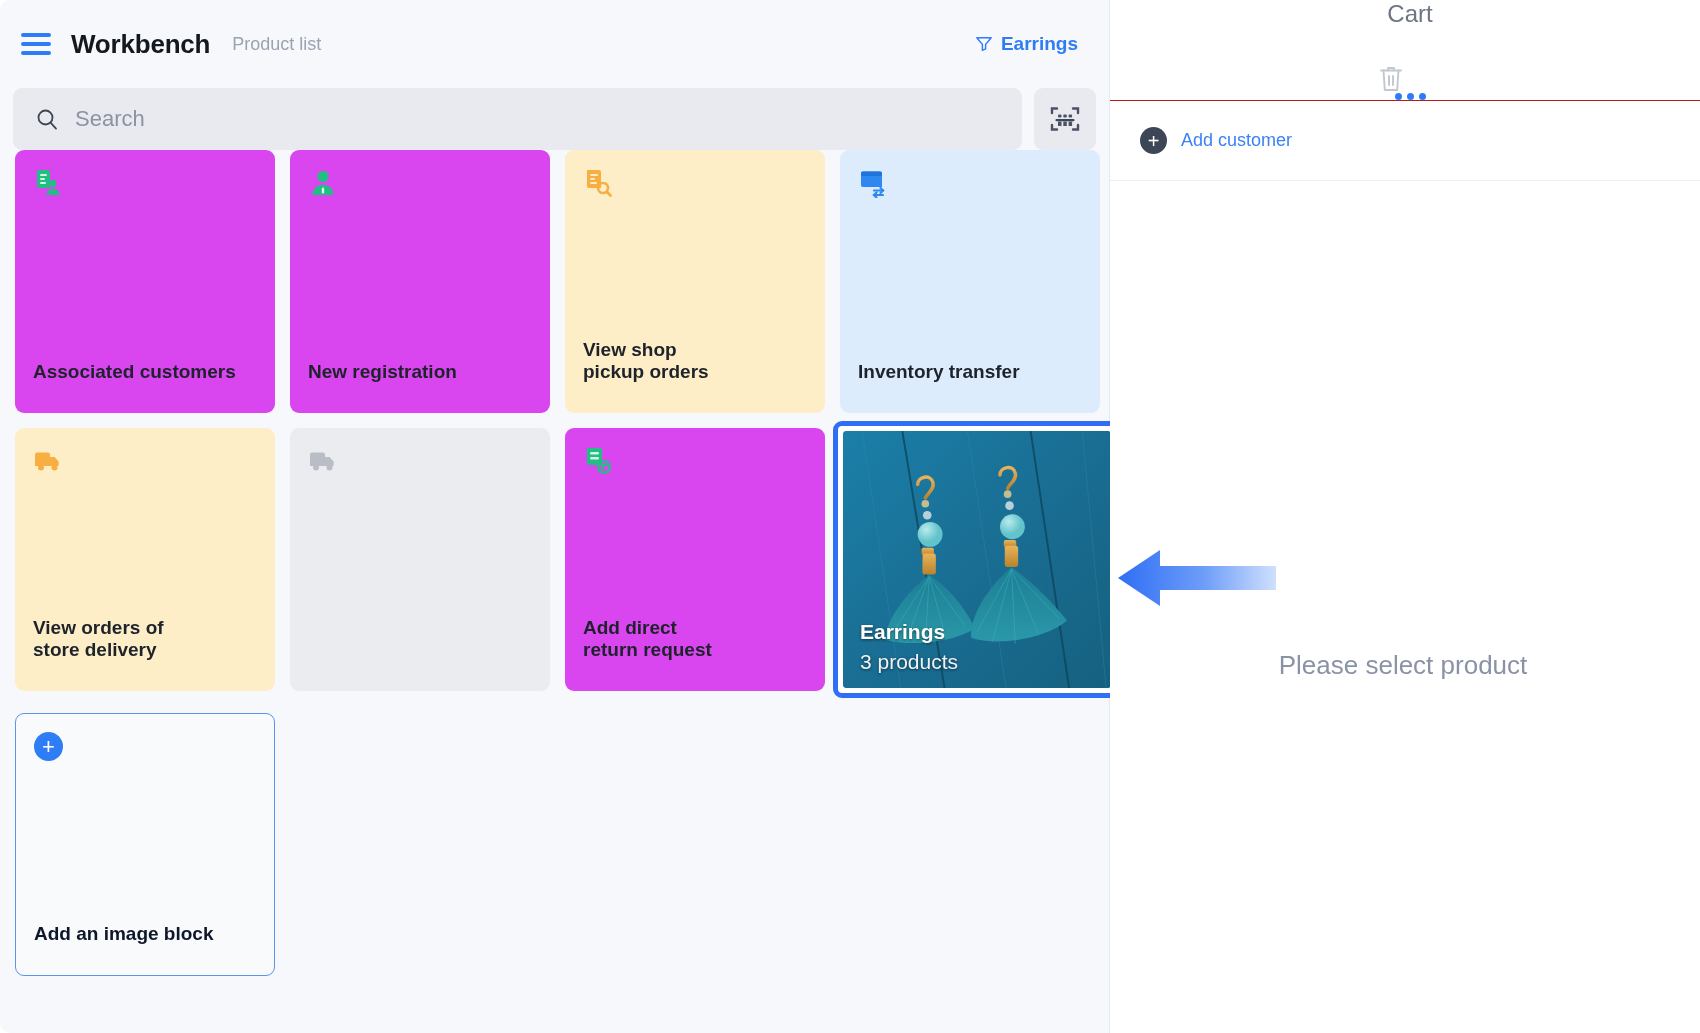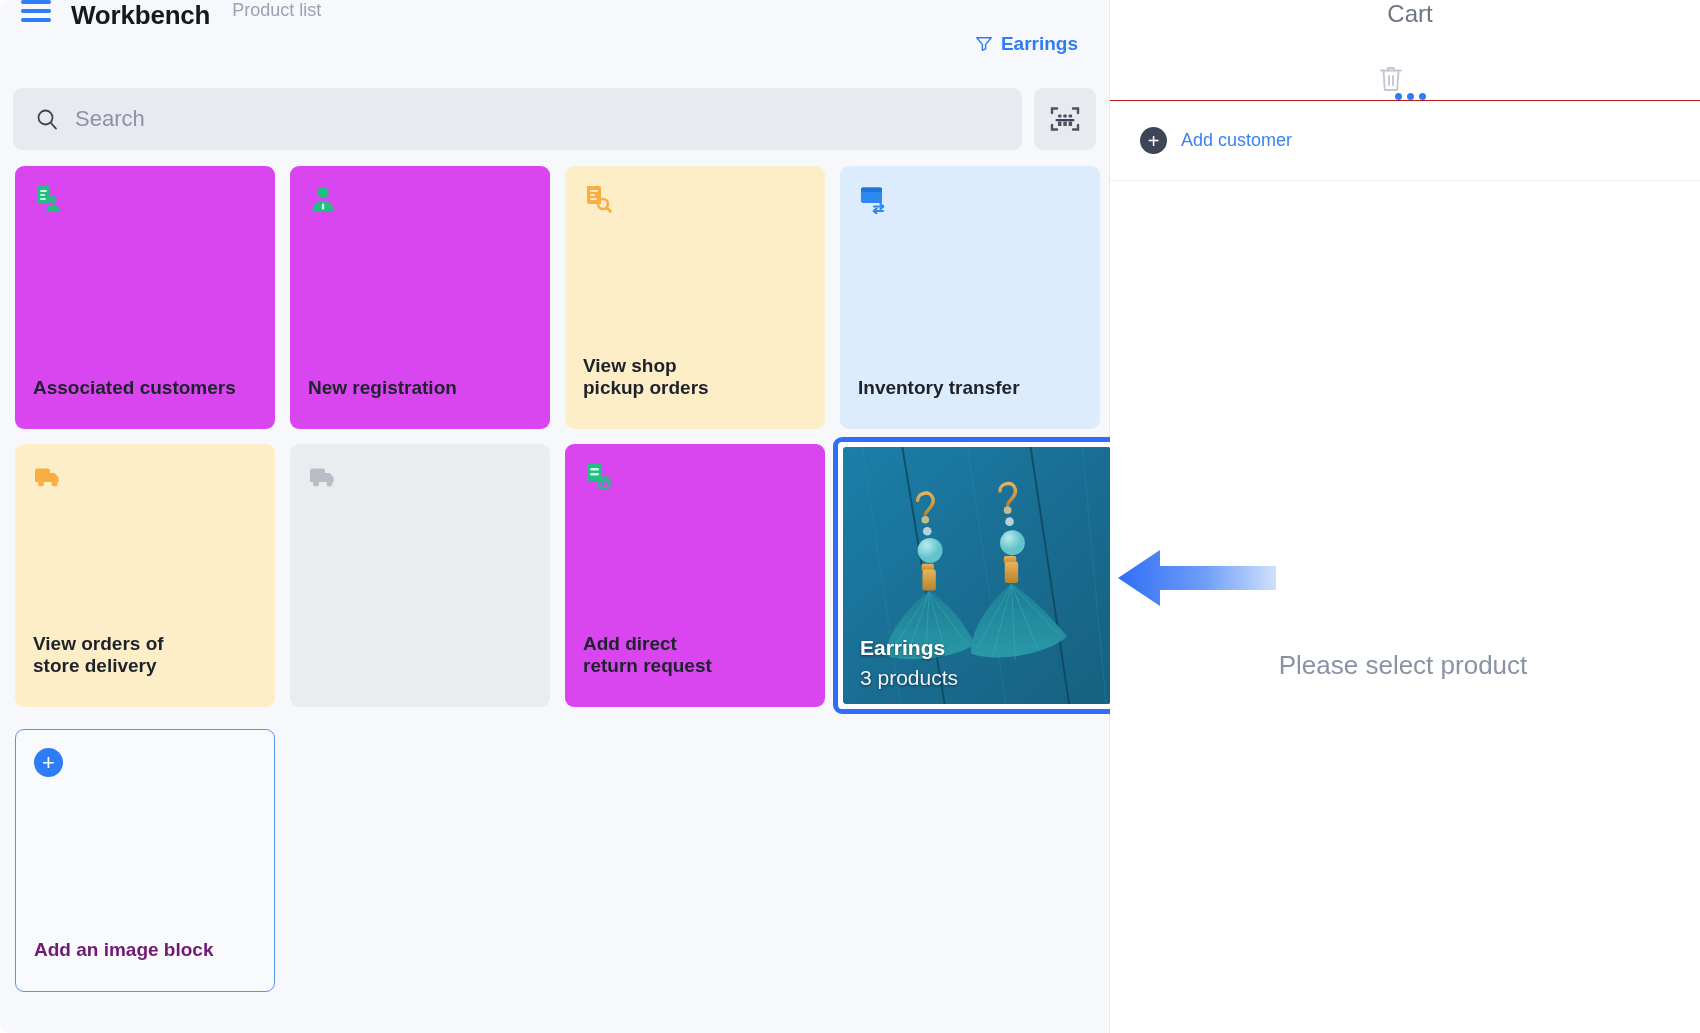--- a/index.html
+++ b/index.html
@@ -24,20 +24,21 @@
     height: 1033px;
     background: #f6f8fb;
     position: relative;
     border-right: 1px solid #e6e9ef;
     padding: 0 13px;
   }
 
   .topbar {
     height: 88px;
     display: flex;
+    align-items: center;
     padding: 0 2px;
   }
   .hamburger {
     width: 30px; height: 22px;
     display: flex; flex-direction: column; justify-content: space-between;
     margin-left: 6px; margin-right: 20px;
     cursor: pointer;
   }
   .hamburger span {
     display: block; height: 4px; border-radius: 2px; background: #2f7df6;
@@ -52,21 +53,21 @@
   .filter-chip {
     display: flex; align-items: center; gap: 8px;
     color: #2f7df6; font-size: 19px; font-weight: 600;
     margin-right: 16px; cursor: pointer;
   }
   .funnel { width: 18px; height: 18px; display:block; }
 
   
   .search-row {
     display: flex; align-items: center; gap: 12px;
-    padding: 0 0 0 0; margin-bottom: 16px;
+    padding: 0 0 0 0; 
   }
   .search-box {
     flex: 1; height: 62px;
     background: #e9eaef; border-radius: 9px;
     display: flex; align-items: center; padding: 0 22px; gap: 16px;
     cursor: text;
   }
   .search-icon { width: 24px; height: 24px; flex: none; }
   .search-placeholder { font-size: 22px; color: #8b93a3; }
   .scan-btn {
@@ -99,21 +100,21 @@
   .card.green { background: #d946ef; }
   .card.yellow { background: #fdeec8; }
   .card.blue { background: #dcecfd; }
   .card.gray { background: #eaecef; }
   .card.gray .card-label { color: #b5bac3; font-weight: bold; }
 
   .card.add-block {
     background: #f8fafc;
     border: 1.5px solid #5a93f0;
   }
-  .card.add-block .card-label { color: #701a75; }
+  .card.add-block .card-label { color: #0f172a; }
   .plus-circle {
     width: 29px; height: 29px; border-radius: 50%;
     background: #2f7df6; color: #fff;
     display: flex; align-items: center; justify-content: center;
     font-size: 22px; line-height: 1; font-weight: 400;
   }
 
   
   .product-wrap {
     position: relative;

